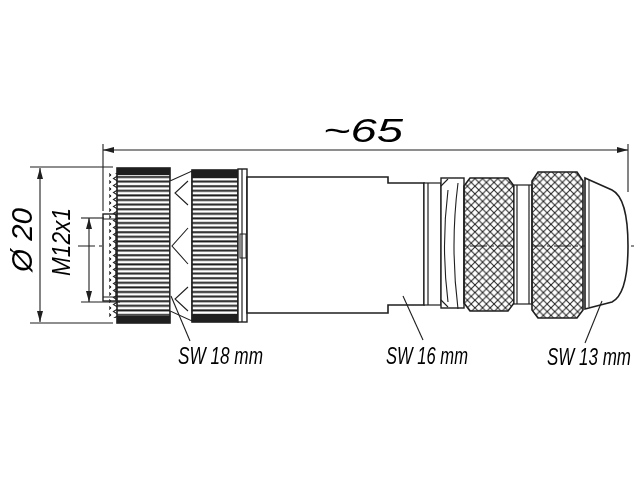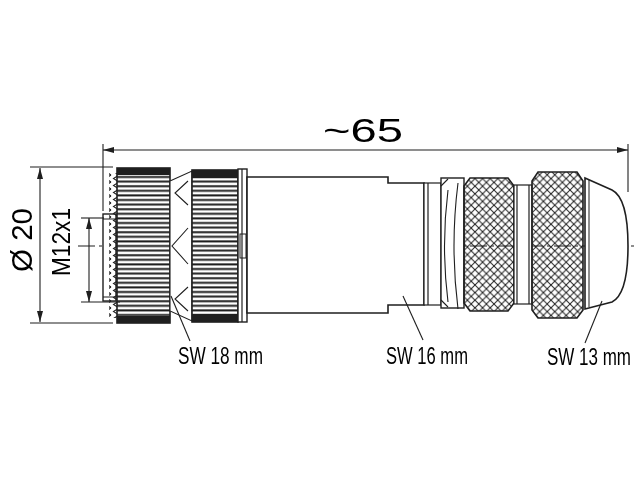--- a/index.html
+++ b/index.html
@@ -1,17 +1,17 @@
 <!DOCTYPE html>
 <html><head>
 <meta charset="utf-8">
 <style>
   html,body{margin:0;padding:0;background:#fff;}
   .stage{position:relative;width:640px;height:480px;background:#fff;overflow:hidden;
-         font-family:"Liberation Sans", sans-serif;}
+         font-family:"Liberation Sans", sans-serif;font-style:italic;}
   svg{display:block;}
   text{fill:#000;}
   .dim-text{font-size:33px;}
   .dim-text-side{font-size:29px;}
   .dim-text-thread{font-size:26px;}
   .callout-text{font-size:24px;}
 </style>
 </head>
 <body>
 

